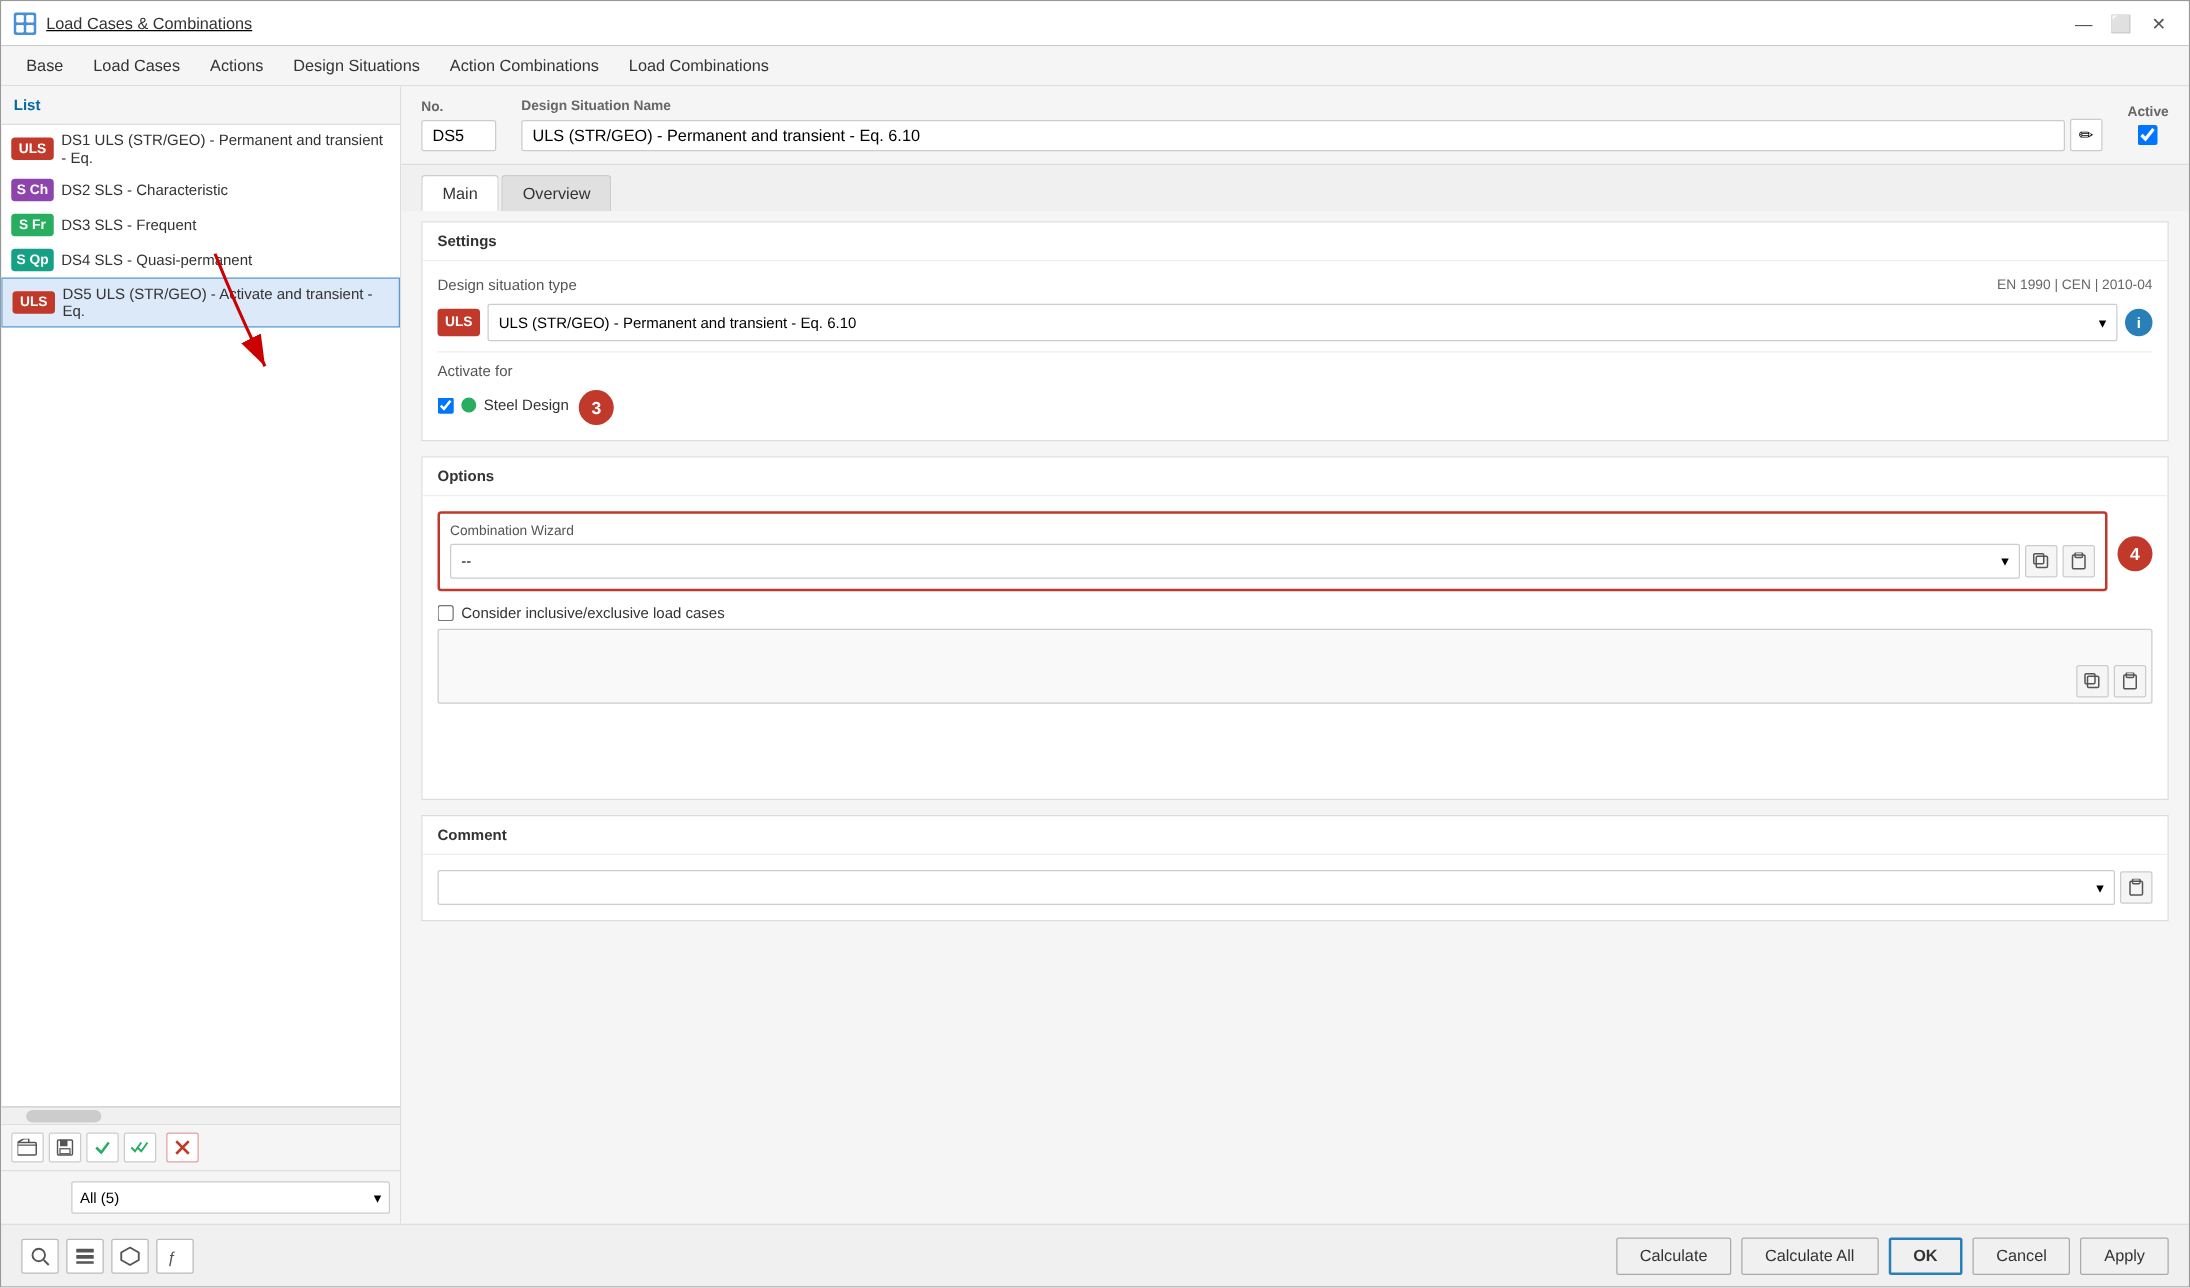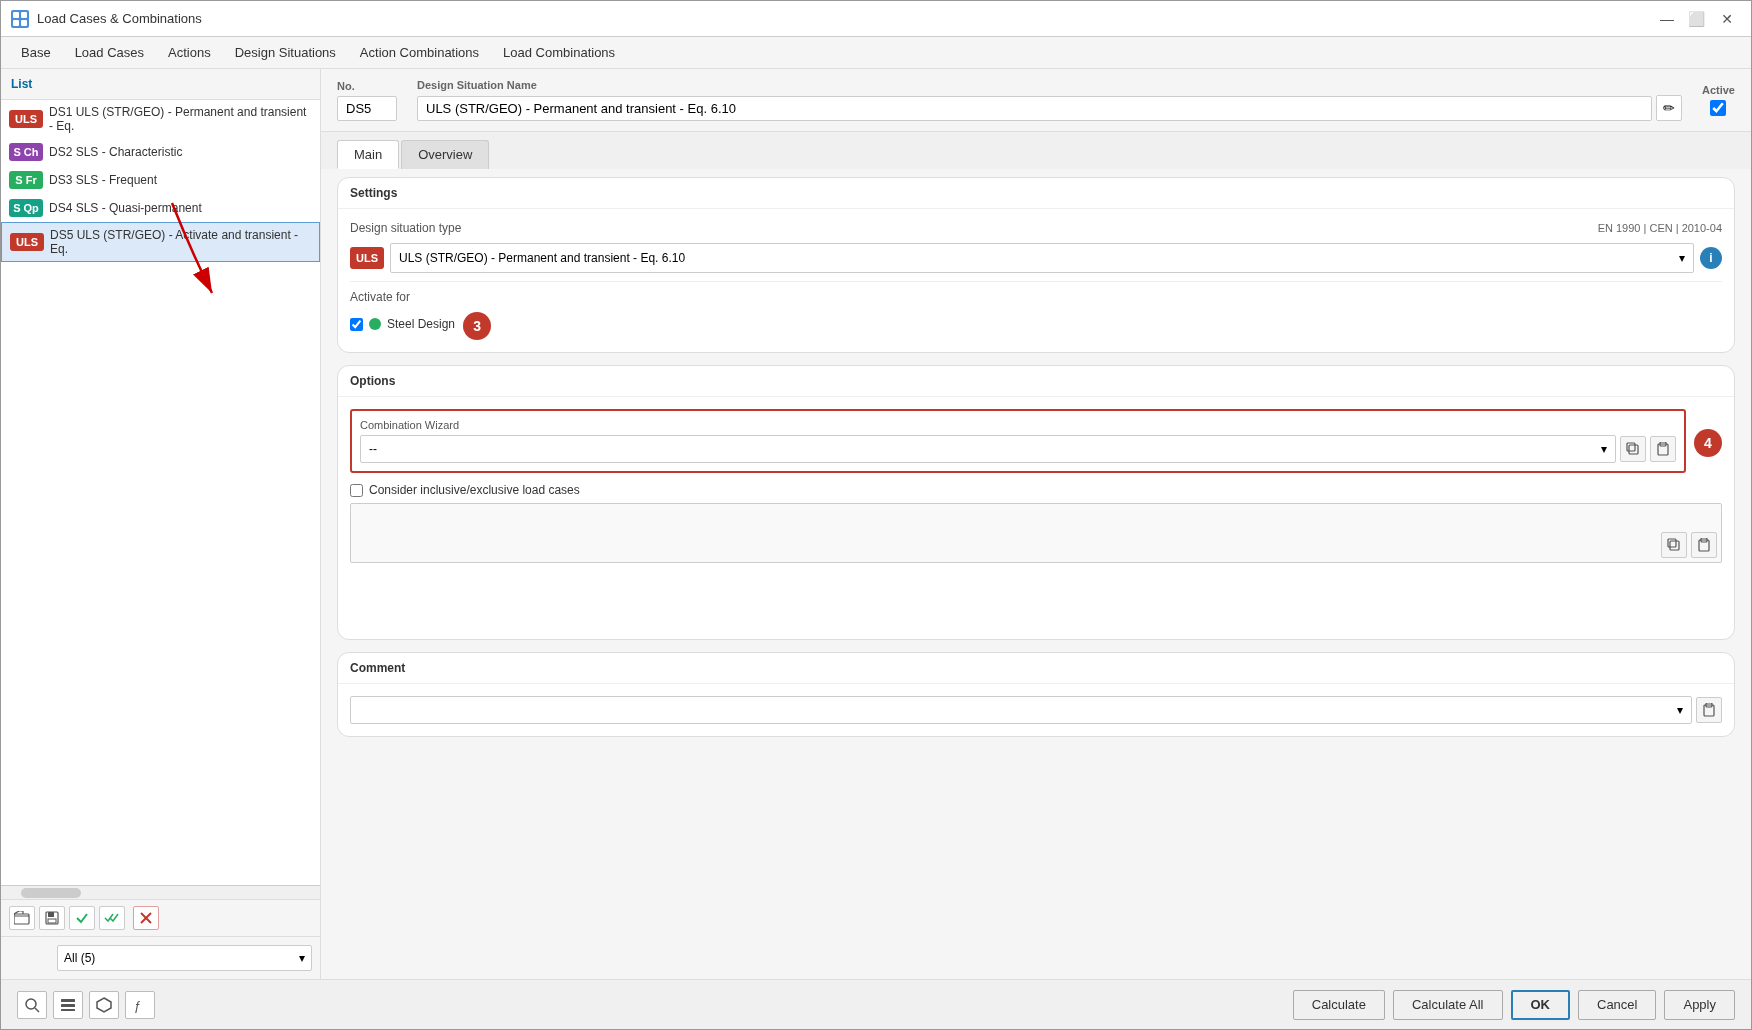--- a/index.html
+++ b/index.html
@@ -26,20 +26,21 @@
       height: 36px;
       display: flex;
       align-items: center;
       justify-content: space-between;
       flex-shrink: 0;
     }
     .title-bar-left {
       display: flex;
       align-items: center;
       gap: 8px;
+      text-decoration: underline;
     }
     .title-bar-icon {
       width: 18px;
       height: 18px;
       background: #4a90d9;
       border-radius: 2px;
       display: flex;
       align-items: center;
       justify-content: center;
       color: white;
@@ -280,21 +281,21 @@
     .content-area {
       flex: 1;
       background: #f5f5f5;
       padding: 0 16px 16px;
       overflow-y: auto;
     }
 
     .section-box {
       background: #fff;
       border: 1px solid #ddd;
-      border-radius: 12px;
+      border-radius: 0;
       margin-bottom: 12px;
     }
     .section-title {
       padding: 8px 12px;
       font-size: 12px;
       font-weight: bold;
       color: #333;
       border-bottom: 1px solid #eee;
     }
     .section-content {

